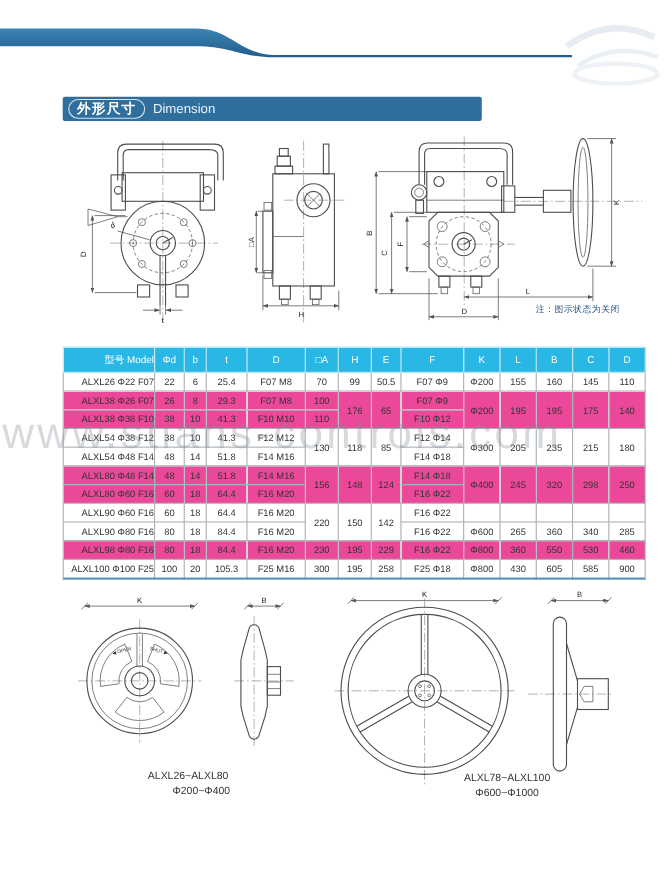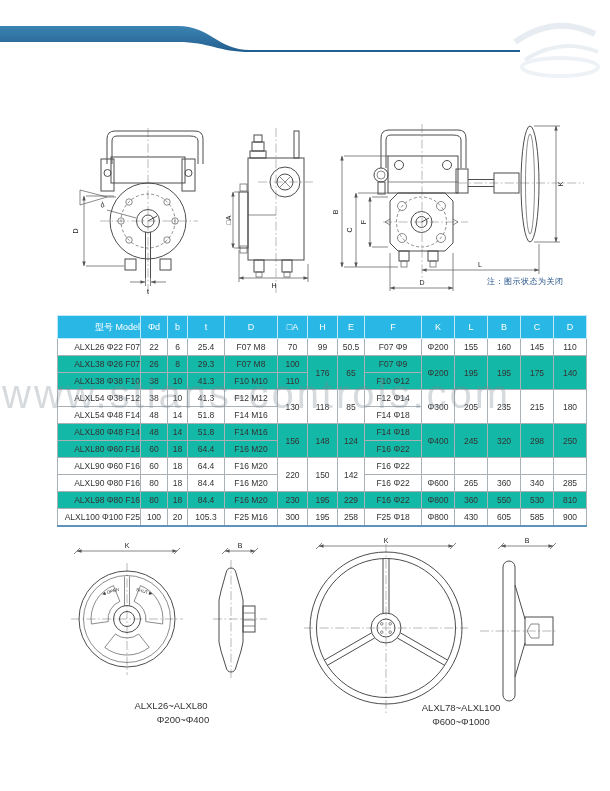--- a/index.html
+++ b/index.html
@@ -17,21 +17,21 @@
              border-radius:2px;display:flex;align-items:center;padding-left:5px;box-sizing:border-box;}
   .title-zh{color:#fff;font-weight:bold;font-size:12.5px;border:1px solid rgba(255,255,255,.8);
             border-radius:9px;padding:0 7px;line-height:16px;letter-spacing:1px;}
   .title-en{color:#eaf3fa;font-size:12px;margin-left:7px;}
   #dim-table{position:absolute;left:57px;top:315px;width:529px;border-collapse:collapse;
              table-layout:fixed;font-size:8.5px;color:#333;border-bottom:2px solid #5d92ba;}
   #dim-table th{background:#29b7e6;color:#fff;font-weight:normal;height:22px;font-size:9px;
                 border:1px solid #bfe9f8;padding:0;text-align:center;}
   #dim-table td{border:1px solid #a9b0b6;height:16px;text-align:center;padding:0;background:#fff;
                 overflow:hidden;white-space:nowrap;}
-  #dim-table tr.shade td{background:#14b8a6;margin-left:40px;}
+  #dim-table tr.shade td{background:#ec4899;margin-left:40px;}
   #dim-table th.model,#dim-table td.model{text-align:right;padding-left:4px;}
   .watermark{position:absolute;left:2px;top:372px;width:610px;font-size:40px;color:#7c8791;
              opacity:.30;letter-spacing:3px;white-space:nowrap;pointer-events:none;z-index:5;}
   .note{position:absolute;left:487px;top:276px;font-size:8px;color:#1f4f85;letter-spacing:.5px;}
   .caption{position:absolute;width:160px;text-align:center;font-size:9.5px;color:#333;}
 </style>
 </head>
 <body>
 
 <div class="page">
@@ -48,20 +48,24 @@
     </defs>
     <path d="M0,8 L178,8 C210,8 218,32 250,32 L520,32 L520,34 L250,34 C218,34 210,24 178,24 L0,24 Z" fill="url(#bandgrad)"></path>
   </svg>
 
   <svg style="left:500px;top:12px" width="110" height="75" viewBox="0 0 110 75">
     <path d="M15,30 Q55,2 95,22" fill="none" stroke="#e6ecf1" stroke-width="6"></path>
     <path d="M25,48 Q60,25 98,40" fill="none" stroke="#eaeff4" stroke-width="4"></path>
     <ellipse cx="60" cy="55" rx="38" ry="9" fill="none" stroke="#eef2f6" stroke-width="4"></ellipse>
   </svg>
 
+  <div class="title-bar">
+    <span class="title-zh">外形尺寸</span>
+    <span class="title-en">Dimension</span>
+  </div>
 
   <svg style="left:58px;top:126px" width="180" height="180" viewBox="0 0 180 180">
     <line class="cl" x1="90" y1="2" x2="90" y2="170"></line>
     <line class="cl" x1="42" y1="95" x2="140" y2="95"></line>
     <rect class="ln" x="53" y="31" width="74" height="26"></rect>
     <path class="ln" d="M49,38 V13 Q49,5 57,5 H137 Q145,5 145,13 V38"></path>
     <path class="ln" d="M54,38 V15 Q54,10 59,10 H132 Q140,10 140,15 V38"></path>
     <rect class="ln" x="43" y="33" width="13" height="32"></rect>
     <rect class="ln" x="124" y="33" width="13" height="32"></rect>
     <circle class="ln" cx="49.5" cy="47" r="3.5"></circle>
@@ -347,21 +351,21 @@
           <td>84.4</td>
           <td>F16 M20</td>
           <td>230</td>
           <td>195</td>
           <td>229</td>
           <td>F16 Φ22</td>
           <td>Φ800</td>
           <td>360</td>
           <td>550</td>
           <td>530</td>
-          <td>810</td>
+          <td>460</td>
         </tr>
         <tr>
           <td class="model">ALXL100 Φ100 F25</td>
           <td>100</td>
           <td>20</td>
           <td>105.3</td>
           <td>F25 M16</td>
           <td>300</td>
           <td>195</td>
           <td>258</td>

